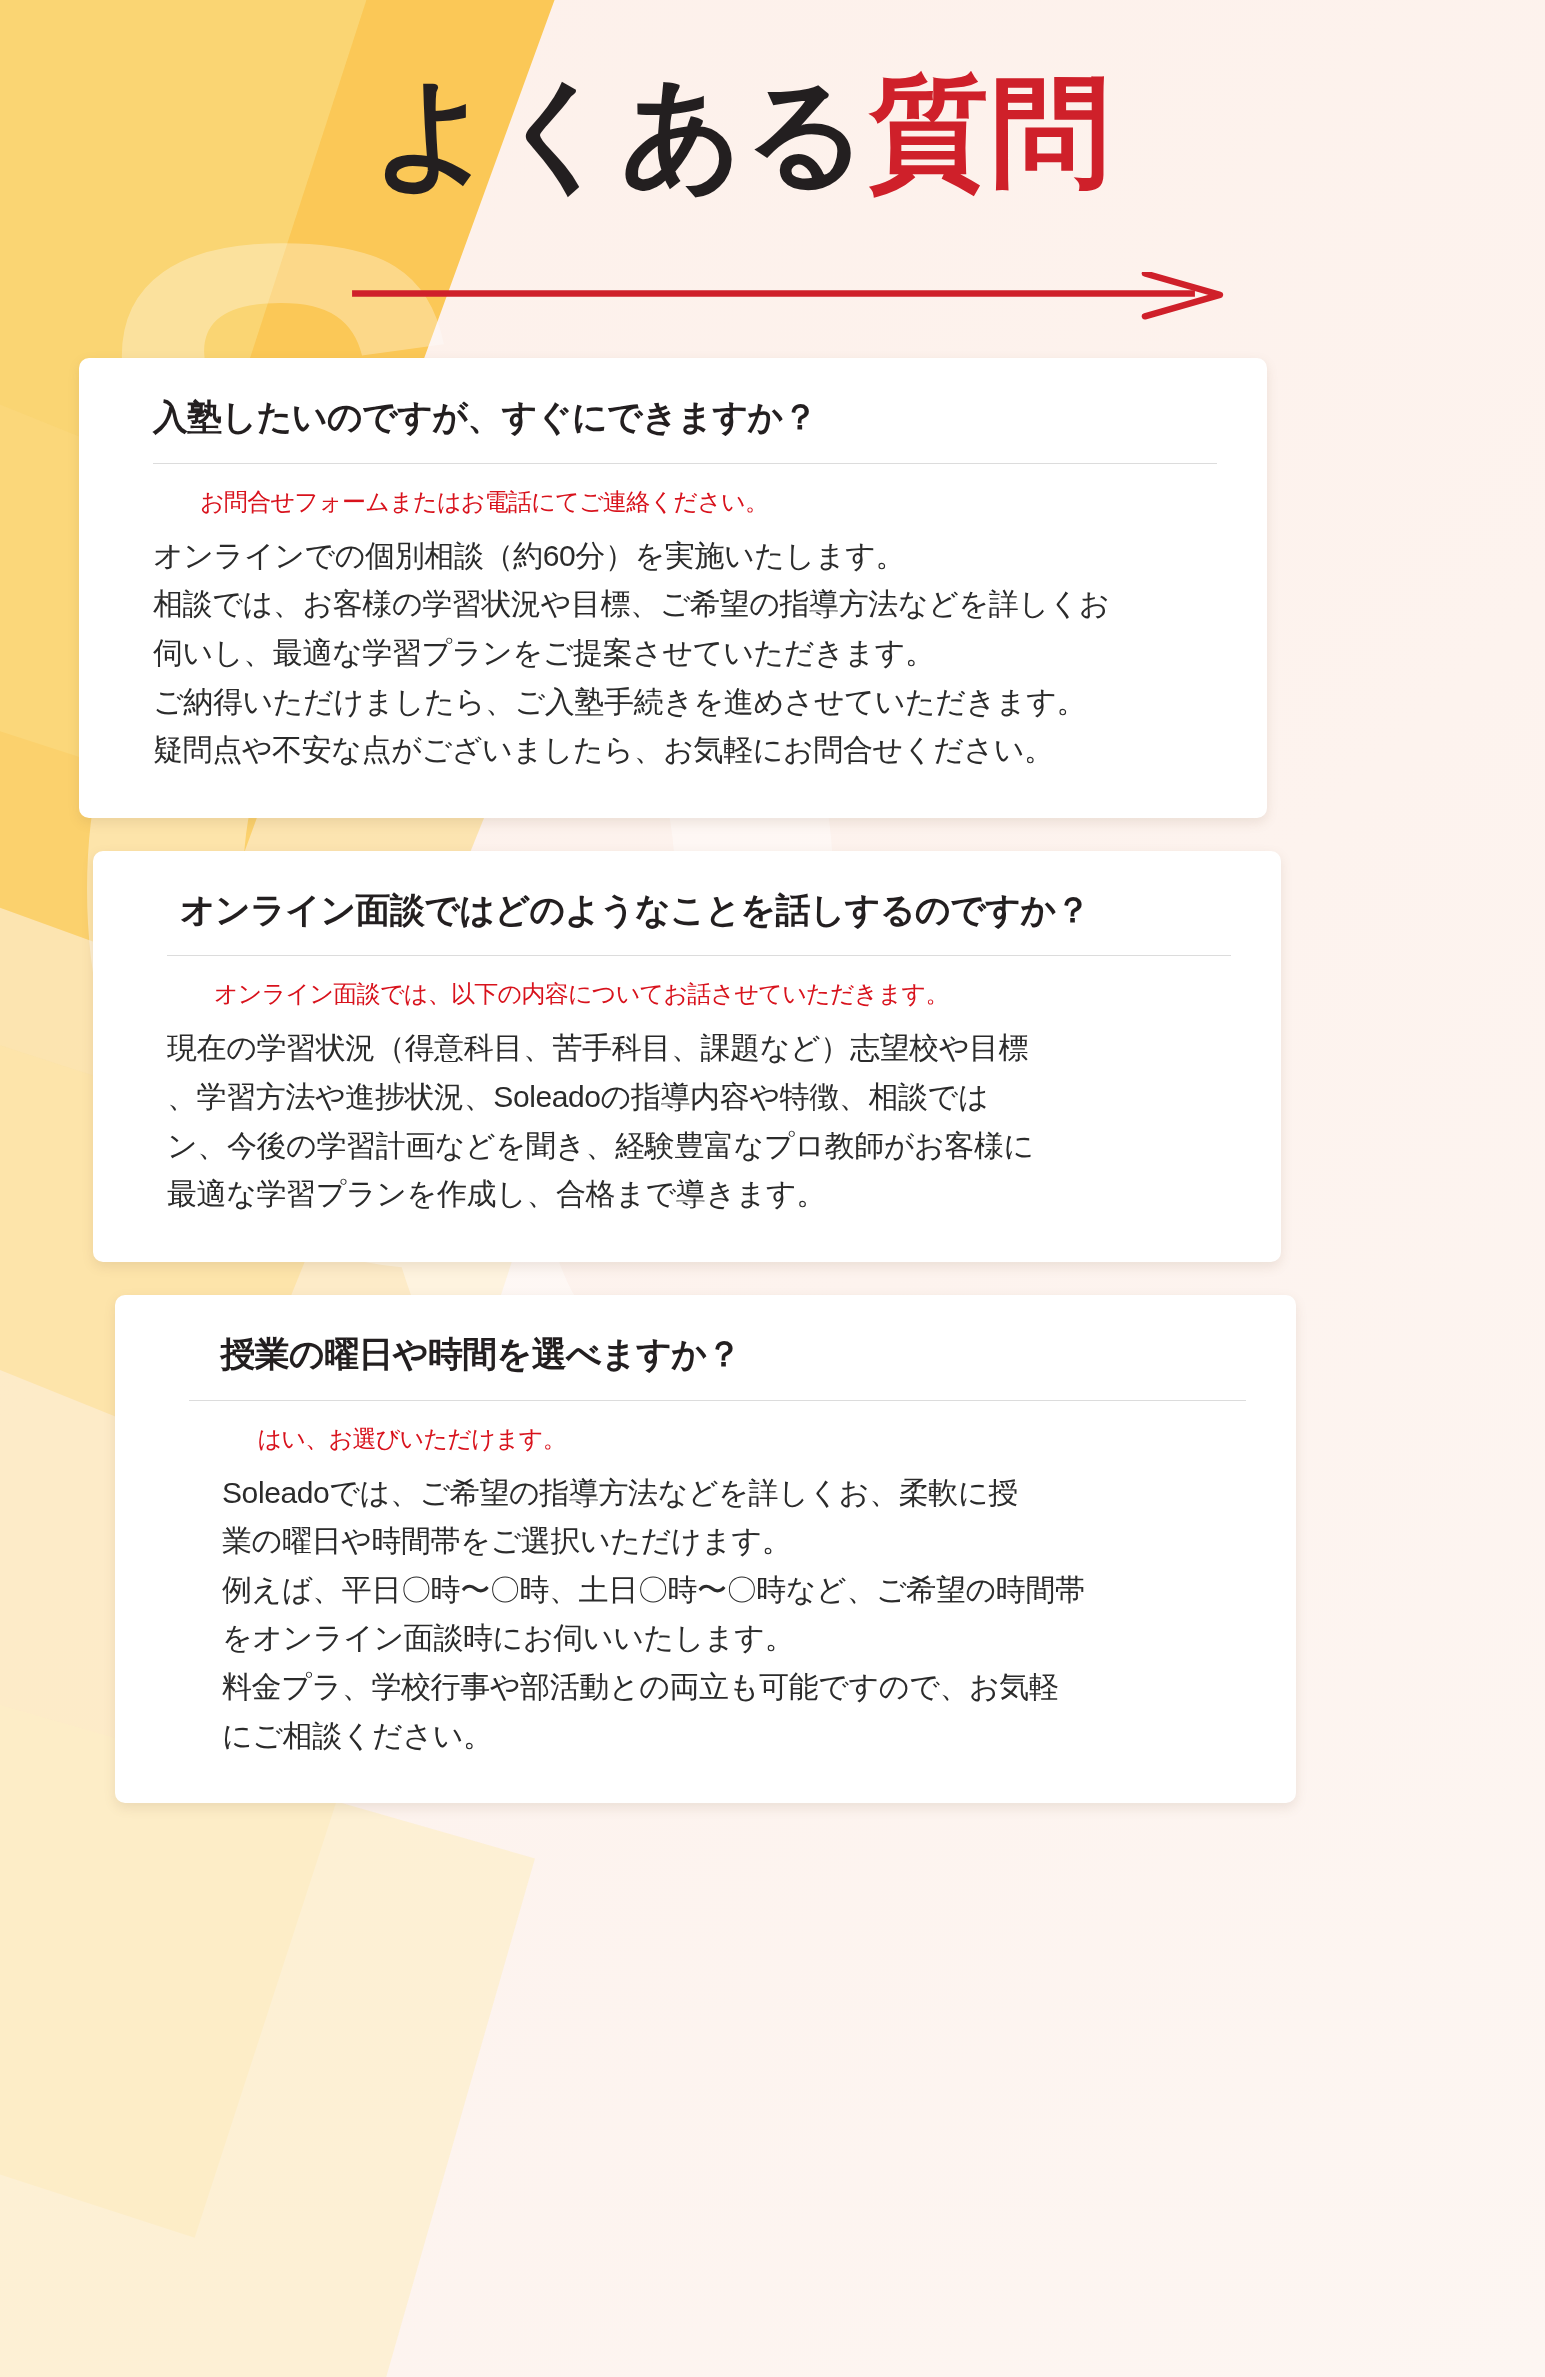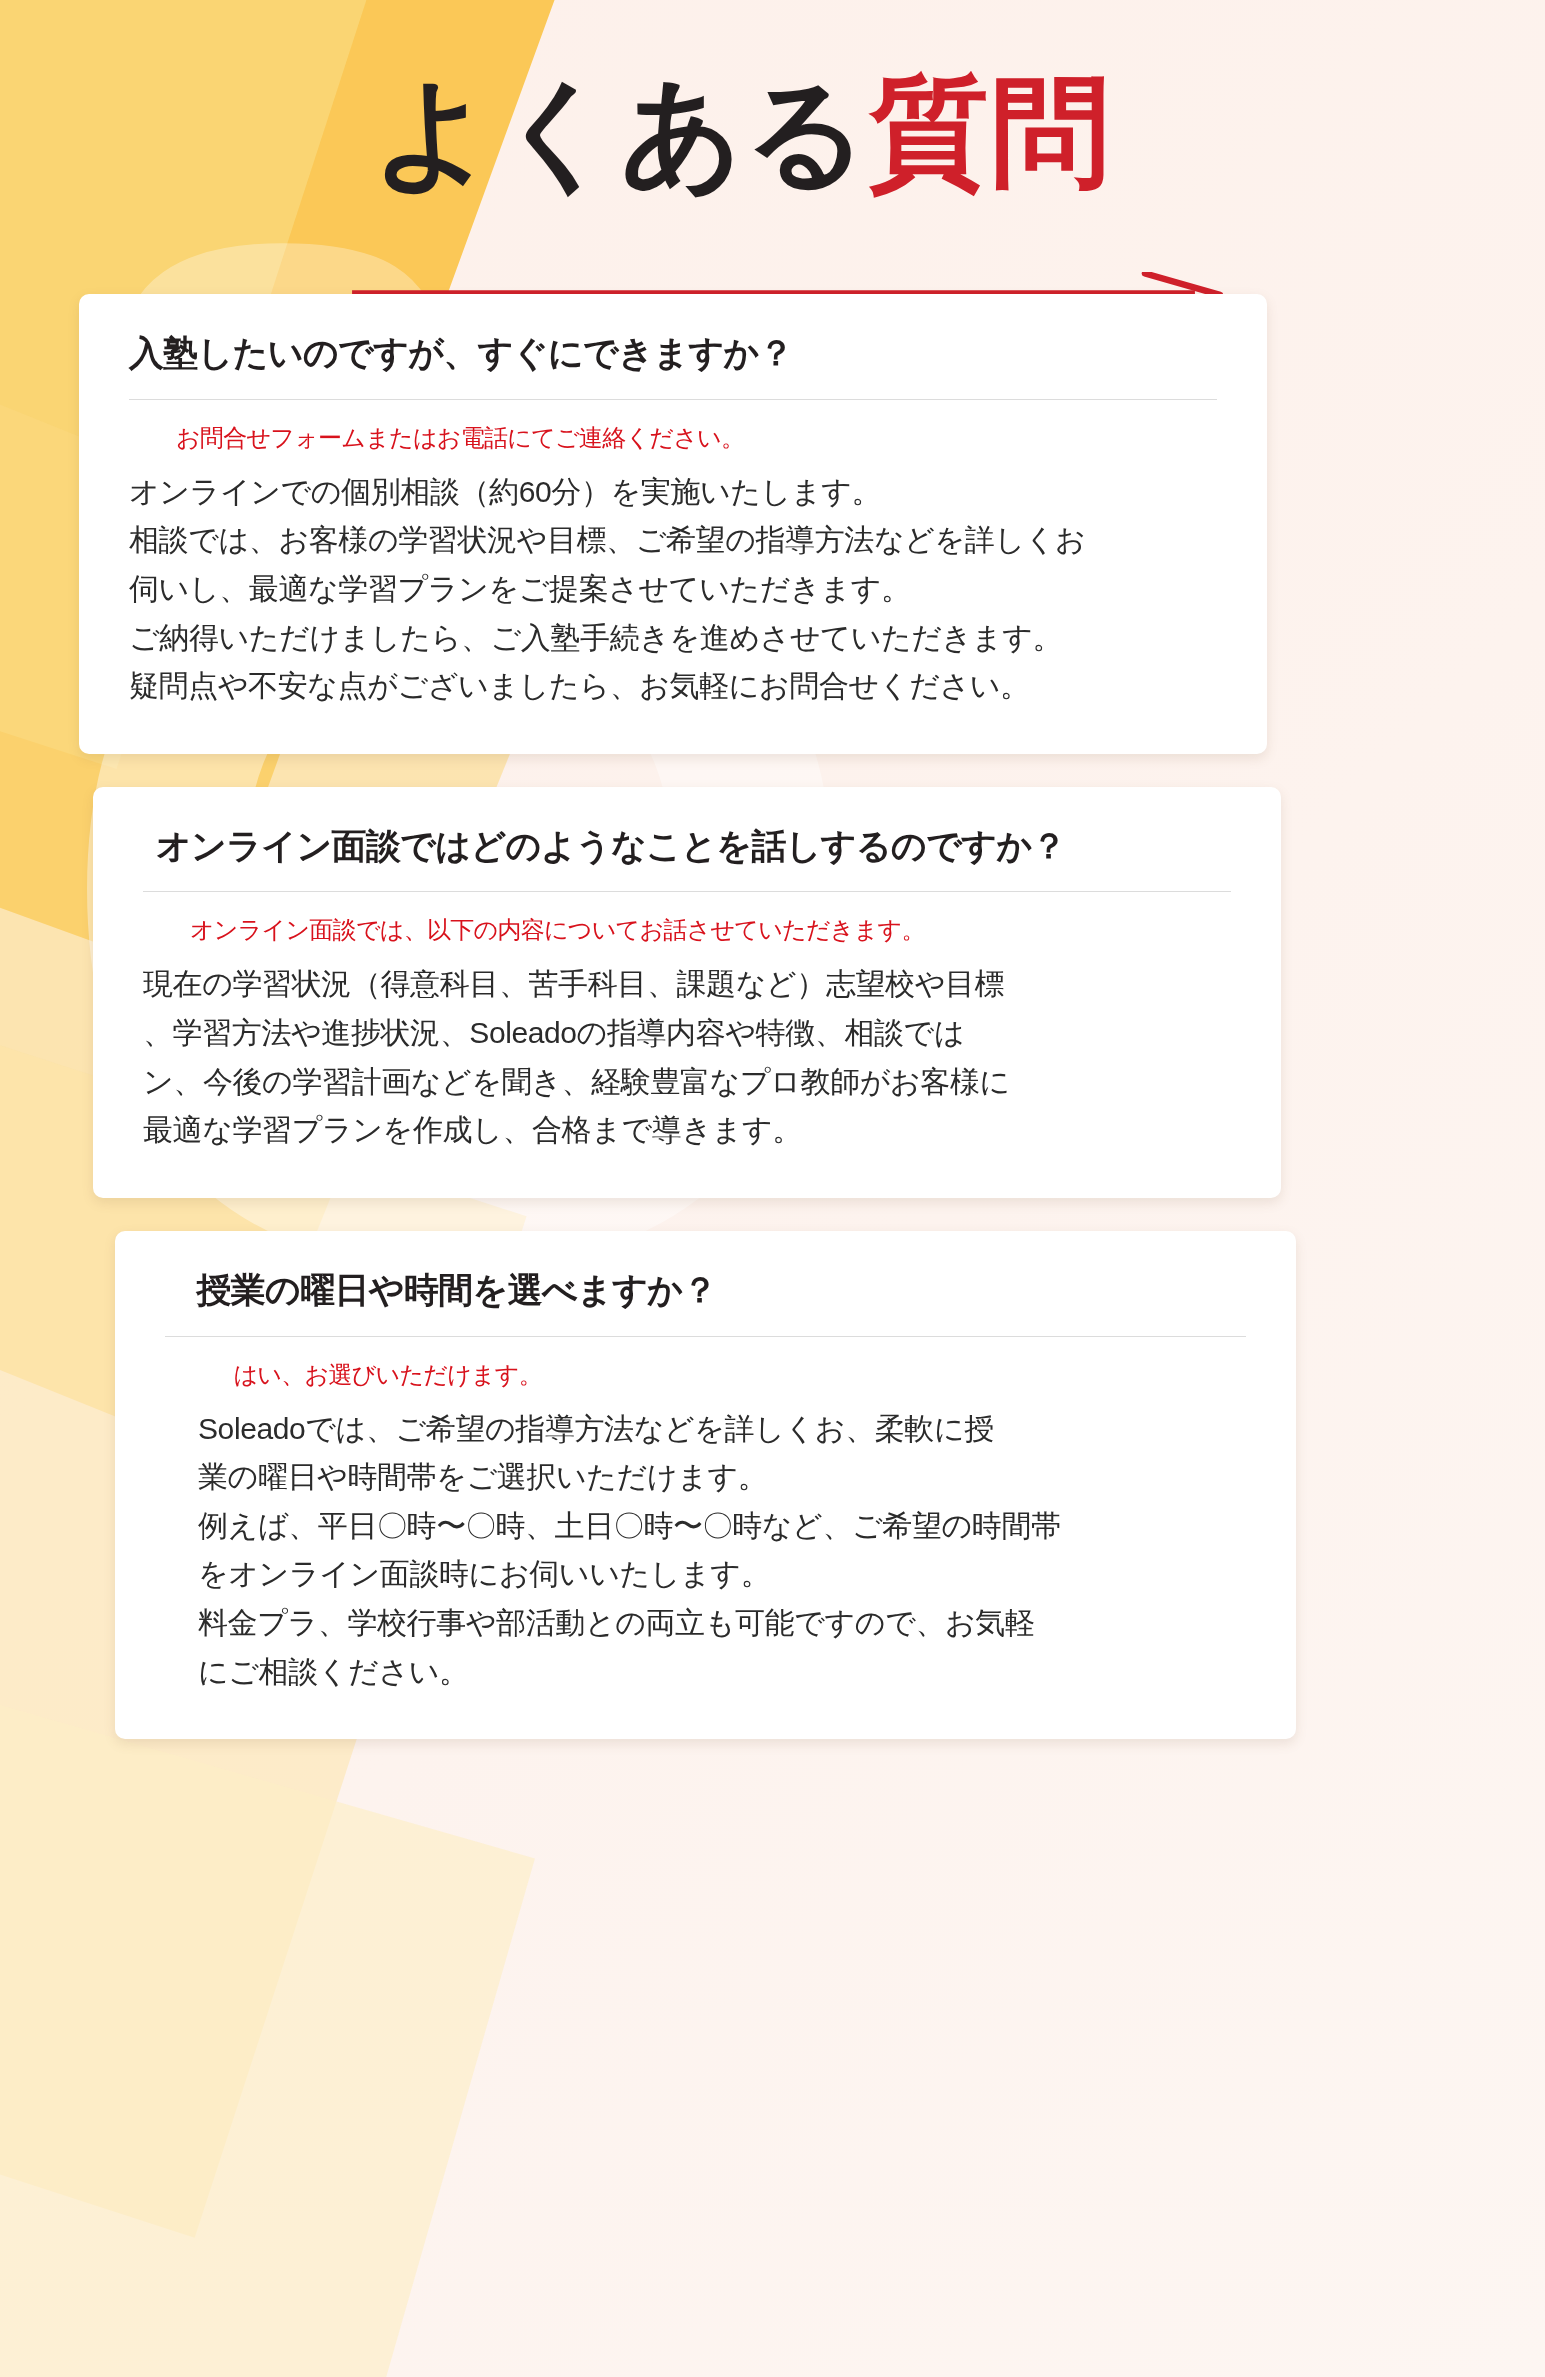--- a/index.html
+++ b/index.html
@@ -103,21 +103,21 @@
     font-weight: 700;
     color: rgba(255,255,255,.30);
     user-select: none;
     white-space: nowrap;
   }
 
   
   .header {
     position: relative;
     z-index: 2;
-    height: 294px;
+    height: 358px;
     padding-left: 19px;
   }
   .title {
     position: absolute;
     left: 372px;
     top: 72px;
     font-size: 120px;
     font-weight: 700;
     letter-spacing: 1.4px;
     white-space: nowrap;
@@ -138,21 +138,21 @@
   .cards {
     position: relative;
     z-index: 2;
     padding: 0 0 86px 0;
   }
   .card {
     position: relative;
     background: #fff;
     border-radius: 10px;
     box-shadow: 0 4.3px 11.5px rgba(120,90,60,.13);
-    padding: 37px 50px 43px 50px;
+    padding: 37px 50px 43px 74px;
   }
   .card + .card { margin-top: 33px; }
 
   .card-1 { margin: 0 279px 0 79px; }
   .card-2 { margin: 33px 265px 0 93px; }
   .card-3 { margin: 33px 250px 0 115px; }
 
   .q {
     font-size: 35px;
     font-weight: 700;

